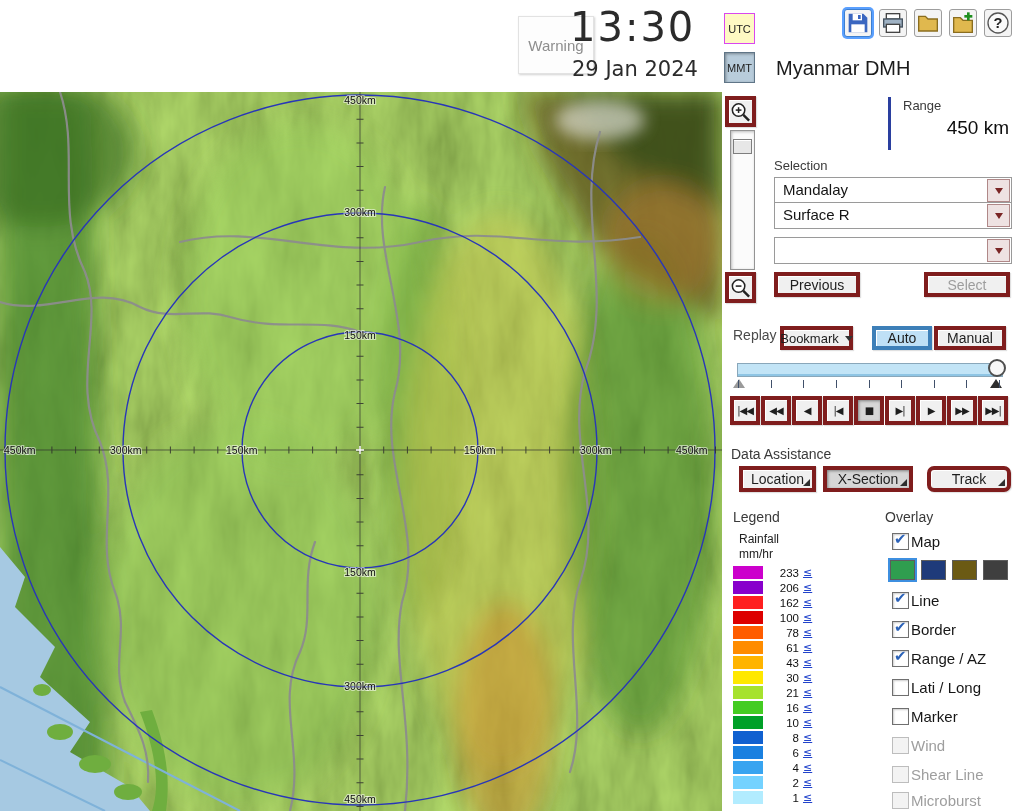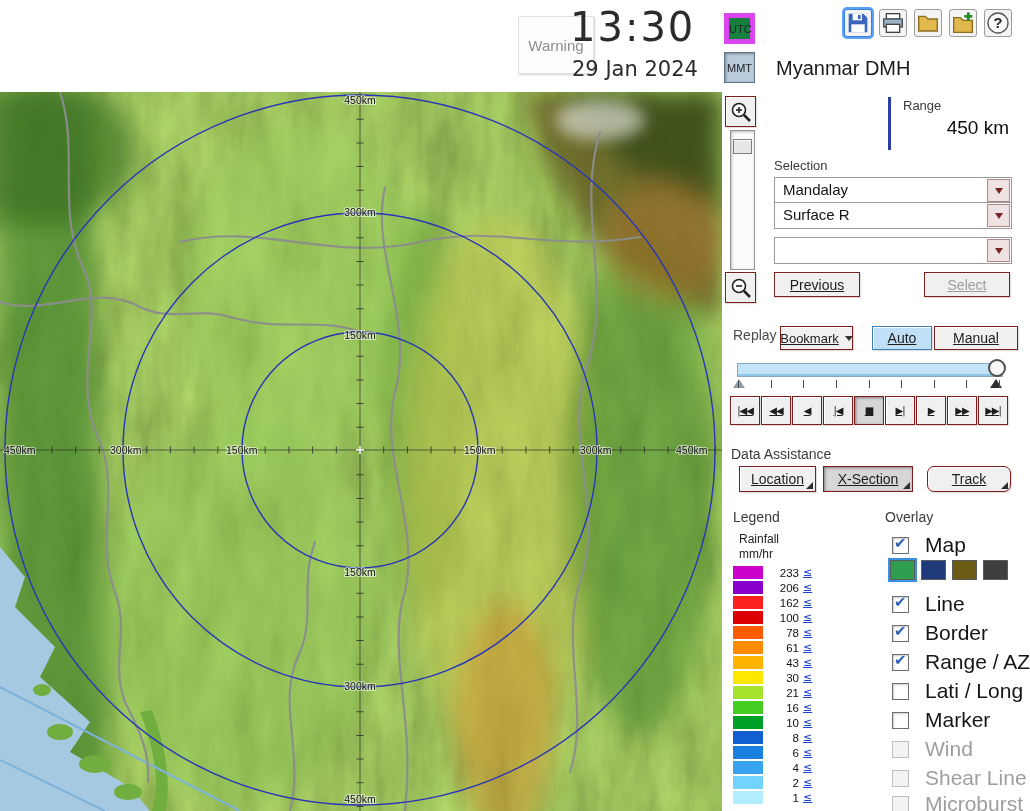--- a/index.html
+++ b/index.html
@@ -13,40 +13,40 @@
   .logo-title{position:absolute;left:0;top:-6px;font-family:"Liberation Serif",serif;font-weight:bold;
               font-size:46px;color:#0d0d0d;letter-spacing:1px;}
   .logo-sub{position:absolute;left:212px;top:8px;color:#a50f0f;font-weight:bold;font-size:15px;line-height:17px;white-space:nowrap;}
   .eagle{position:absolute;left:0;top:40px;width:392px;height:50px;}
   .warning-box{position:absolute;left:486px;top:16px;width:74px;height:56px;background:#fdfdfd;
                border:1px solid #e2e2e2;box-shadow:1px 1px 2px rgba(0,0,0,.18);
                display:flex;align-items:center;justify-content:center;color:#8e8e8e;font-size:15px;cursor:pointer;margin-left:32px;}
   .clock-time{position:absolute;left:570px;top:4px;font-family:"DejaVu Sans",sans-serif;font-size:40px;color:#2b2b2b;letter-spacing:2px;}
   .clock-date{position:absolute;left:572px;top:57px;font-family:"DejaVu Sans",sans-serif;font-size:21px;color:#2b2b2b;}
   .tz{position:absolute;left:724px;width:31px;height:31px;font-size:11px;padding:0;
-      background:#15803d;border:5px solid #d946ef;color:#222;cursor:pointer;}
+      background:#fef9c3;border:1px solid #d946ef;color:#222;cursor:pointer;}
   .tz-utc{top:13px;}
   .tz-mmt{top:52px;}
   .tz.sel{background:#b8ccdb;border:1px solid #5f7587;box-shadow:inset 1px 1px 3px rgba(0,0,0,.35);}
   .tool-btn{position:absolute;top:9px;width:28px;height:28px;padding:1px;background:#f4f4f4;
             border:1px solid #9d9d9d;border-radius:3px;cursor:pointer;}
   .tool-btn.focus{box-shadow:0 0 0 2px #5aa0ff;border-color:#3d7fd0;}
   .station-title{position:absolute;left:776px;top:57px;font-size:20px;color:#1b1b1b;}
 
   
   .map{position:absolute;left:0;top:92px;width:722px;height:719px;background:#86bd4e;}
   .map svg{display:block;}
   .mlbl{font-family:"Liberation Sans",sans-serif;font-size:10.5px;fill:#101010;
         stroke:#ffffff;stroke-width:2.2px;stroke-opacity:.55;paint-order:stroke;}
 
   
   .panel{position:absolute;left:722px;top:92px;width:308px;height:719px;background:#fff;}
-  .btn3{background:#f0f0f0;border:1px solid #7f1d1d;box-shadow:inset 1px 1px 0 #fff,1px 1px 1px rgba(0,0,0,.12);
+  .btn3{background:#f0f0f0;border:4px solid #7f1d1d;box-shadow:inset 1px 1px 0 #fff,1px 1px 1px rgba(0,0,0,.12);
         font-size:14px;color:#1e1e1e;display:flex;align-items:center;justify-content:center;cursor:pointer;
-        font-family:"Liberation Sans",sans-serif;padding:0;text-decoration:underline;}
+        font-family:"Liberation Sans",sans-serif;padding:0;}
   .btn3.dis{color:#9d9d9d;}
   .btn3.pressed{background:#d6d6d6;box-shadow:inset 1px 1px 3px rgba(0,0,0,.4);}
   .btn3.sel{background:#bfe0f6;border-color:#3d7fb8;}
 
   .zoom-btn{position:absolute;left:3px;width:31px;height:31px;}
   .zoom-in{top:4px;}
   .zoom-out{top:180px;}
   .zoom-track{position:absolute;left:8px;top:38px;width:23px;height:138px;background:#fbfbfb;
               border:1px solid #949494;box-shadow:inset 1px 1px 3px rgba(0,0,0,.25);cursor:pointer;}
   .zoom-thumb{position:absolute;left:2px;top:8px;width:17px;height:13px;background:#e7e7e7;
@@ -63,21 +63,21 @@
           display:flex;align-items:center;justify-content:center;cursor:pointer;}
   .dd-arrow{width:0;height:0;border-left:4px solid transparent;border-right:4px solid transparent;border-top:6px solid #7a2525;}
 
   .prev-btn{position:absolute;left:52px;top:180px;width:86px;height:25px;}
   .select-btn{position:absolute;left:202px;top:180px;width:86px;height:25px;}
 
   .replay-label{position:absolute;left:11px;top:235px;font-size:14px;color:#4a4a4a;}
   .bookmark-btn{position:absolute;left:58px;top:234px;width:73px;height:24px;font-size:13px;}
   .bm-arrow{width:0;height:0;border-left:4px solid transparent;border-right:4px solid transparent;border-top:5px solid #333;margin-left:6px;}
   .auto-btn{position:absolute;left:150px;top:234px;width:60px;height:24px;}
-  .manual-btn{position:absolute;left:212px;top:234px;width:84px;height:24px;}
+  .manual-btn{position:absolute;left:212px;top:234px;width:72px;height:24px;}
 
   .tl-track{position:absolute;left:15px;top:271px;width:264px;height:12px;background:#c2e4f6;
             border:1px solid #89a7ba;box-shadow:inset 0 -2px 0 #8fc5e4;cursor:pointer;}
   .tl-thumb{position:absolute;left:266px;top:267px;width:18px;height:18px;border-radius:50%;
             background:#f8f8f8;border:2px solid #4f4f4f;box-sizing:border-box;cursor:pointer;}
   .tl-ticks{position:absolute;left:16px;top:288px;width:262px;height:8px;display:flex;justify-content:space-between;}
   .tl-ticks i{width:1px;height:8px;background:#40506a;}
   .tl-mark-left{position:absolute;left:11px;top:287px;width:0;height:0;
             border-left:6px solid transparent;border-right:6px solid transparent;border-bottom:9px solid #9a9a9a;}
   .tl-mark-right{position:absolute;left:268px;top:287px;width:0;height:0;
@@ -100,21 +100,21 @@
   .lg-val{width:36px;text-align:right;font-size:11.5px;color:#111;}
   .lg-le{margin-left:4px;font-size:11px;color:#2244cc;text-decoration:underline;cursor:pointer;
          font-family:"DejaVu Sans",sans-serif;}
 
   .ov-row{position:absolute;left:170px;display:flex;align-items:center;}
   .cb{position:relative;width:15px;height:15px;background:#fff;border:1px solid #6f6f6f;
       box-shadow:inset 1px 1px 2px rgba(0,0,0,.2);cursor:pointer;flex:0 0 auto;}
   .cb.on::after{content:"✔";position:absolute;left:1px;top:-4px;font-size:15px;color:#2b62b8;
       font-family:"DejaVu Sans",sans-serif;}
   .cb.dis{background:#f3f3f3;border-color:#bdbdbd;box-shadow:none;cursor:default;}
-  .ov-lbl{font-size:21px;margin-left:16px;color:#161616;white-space:nowrap;}
+  .ov-lbl{font-size:15px;margin-left:2px;color:#161616;white-space:nowrap;}
   .ov-lbl.dis{color:#9e9e9e;}
   .ov-swatches{position:absolute;left:168px;display:flex;gap:6px;}
   .ov-swatch{width:25px;height:20px;border:1px solid #5c5c5c;padding:0;cursor:pointer;}
   .ov-swatch.sel{outline:2px solid #3d8fe0;}
 </style>
 </head>
 <body>
 
 <div class="app">
 

